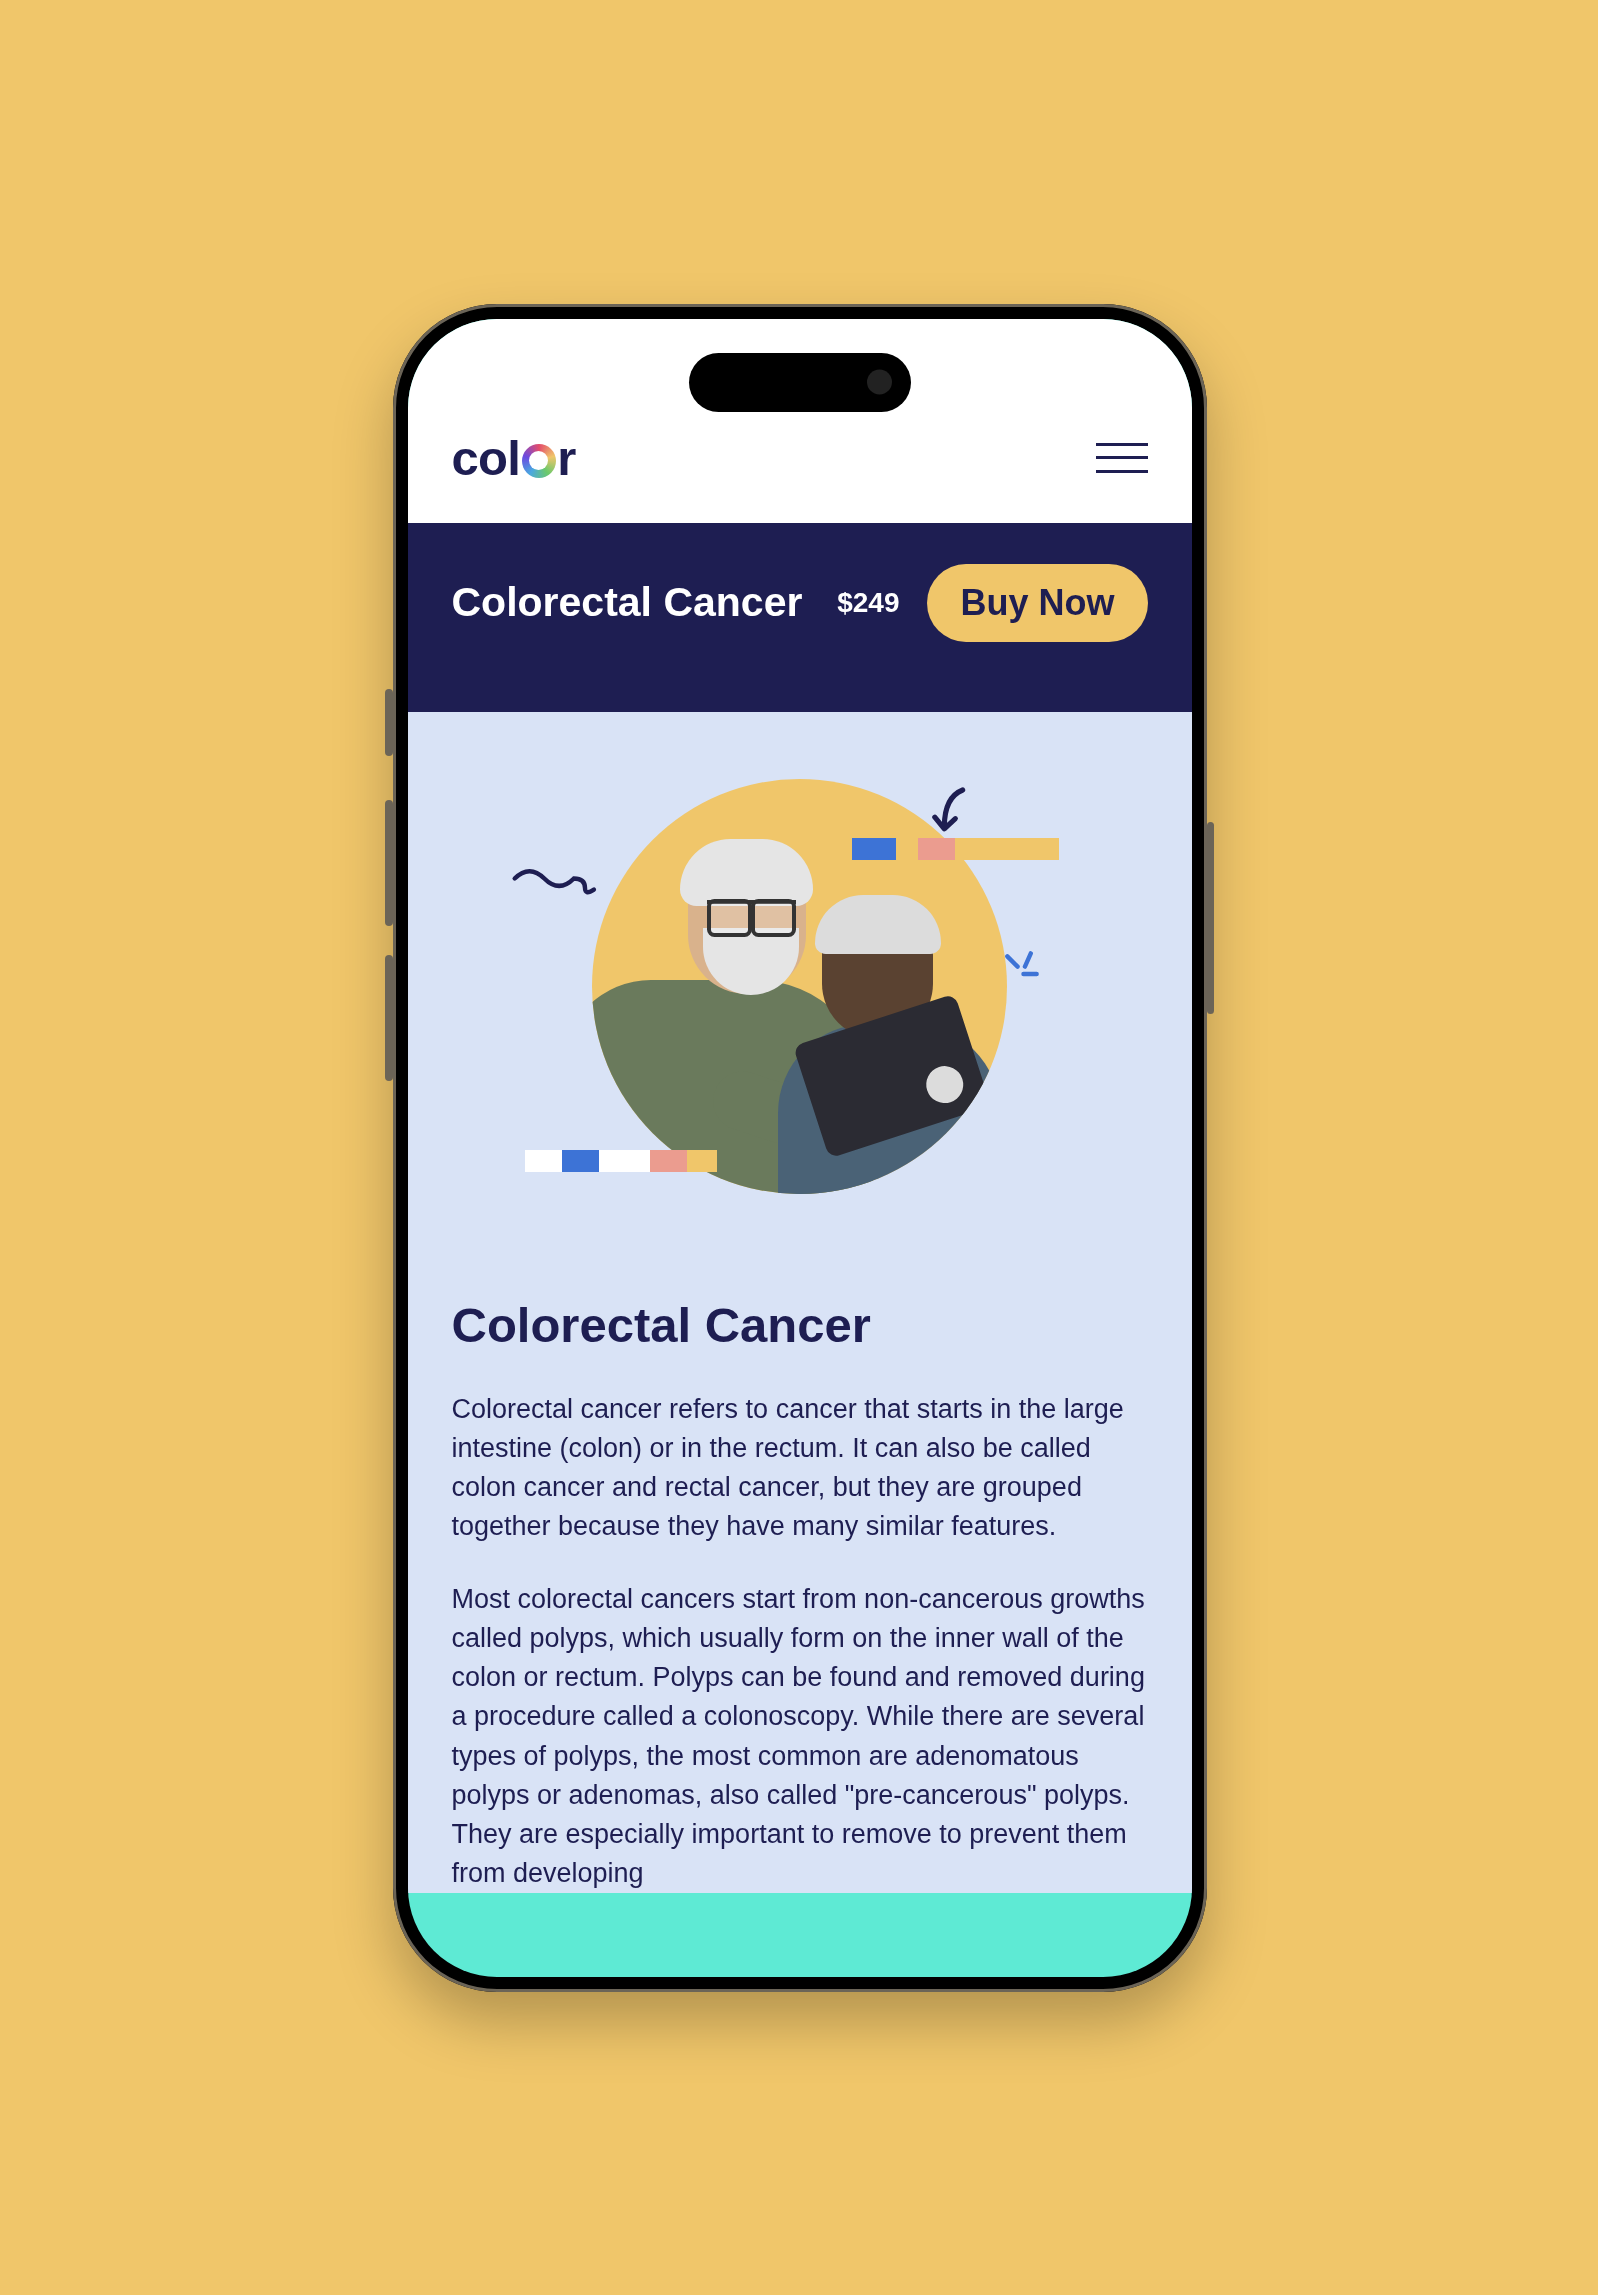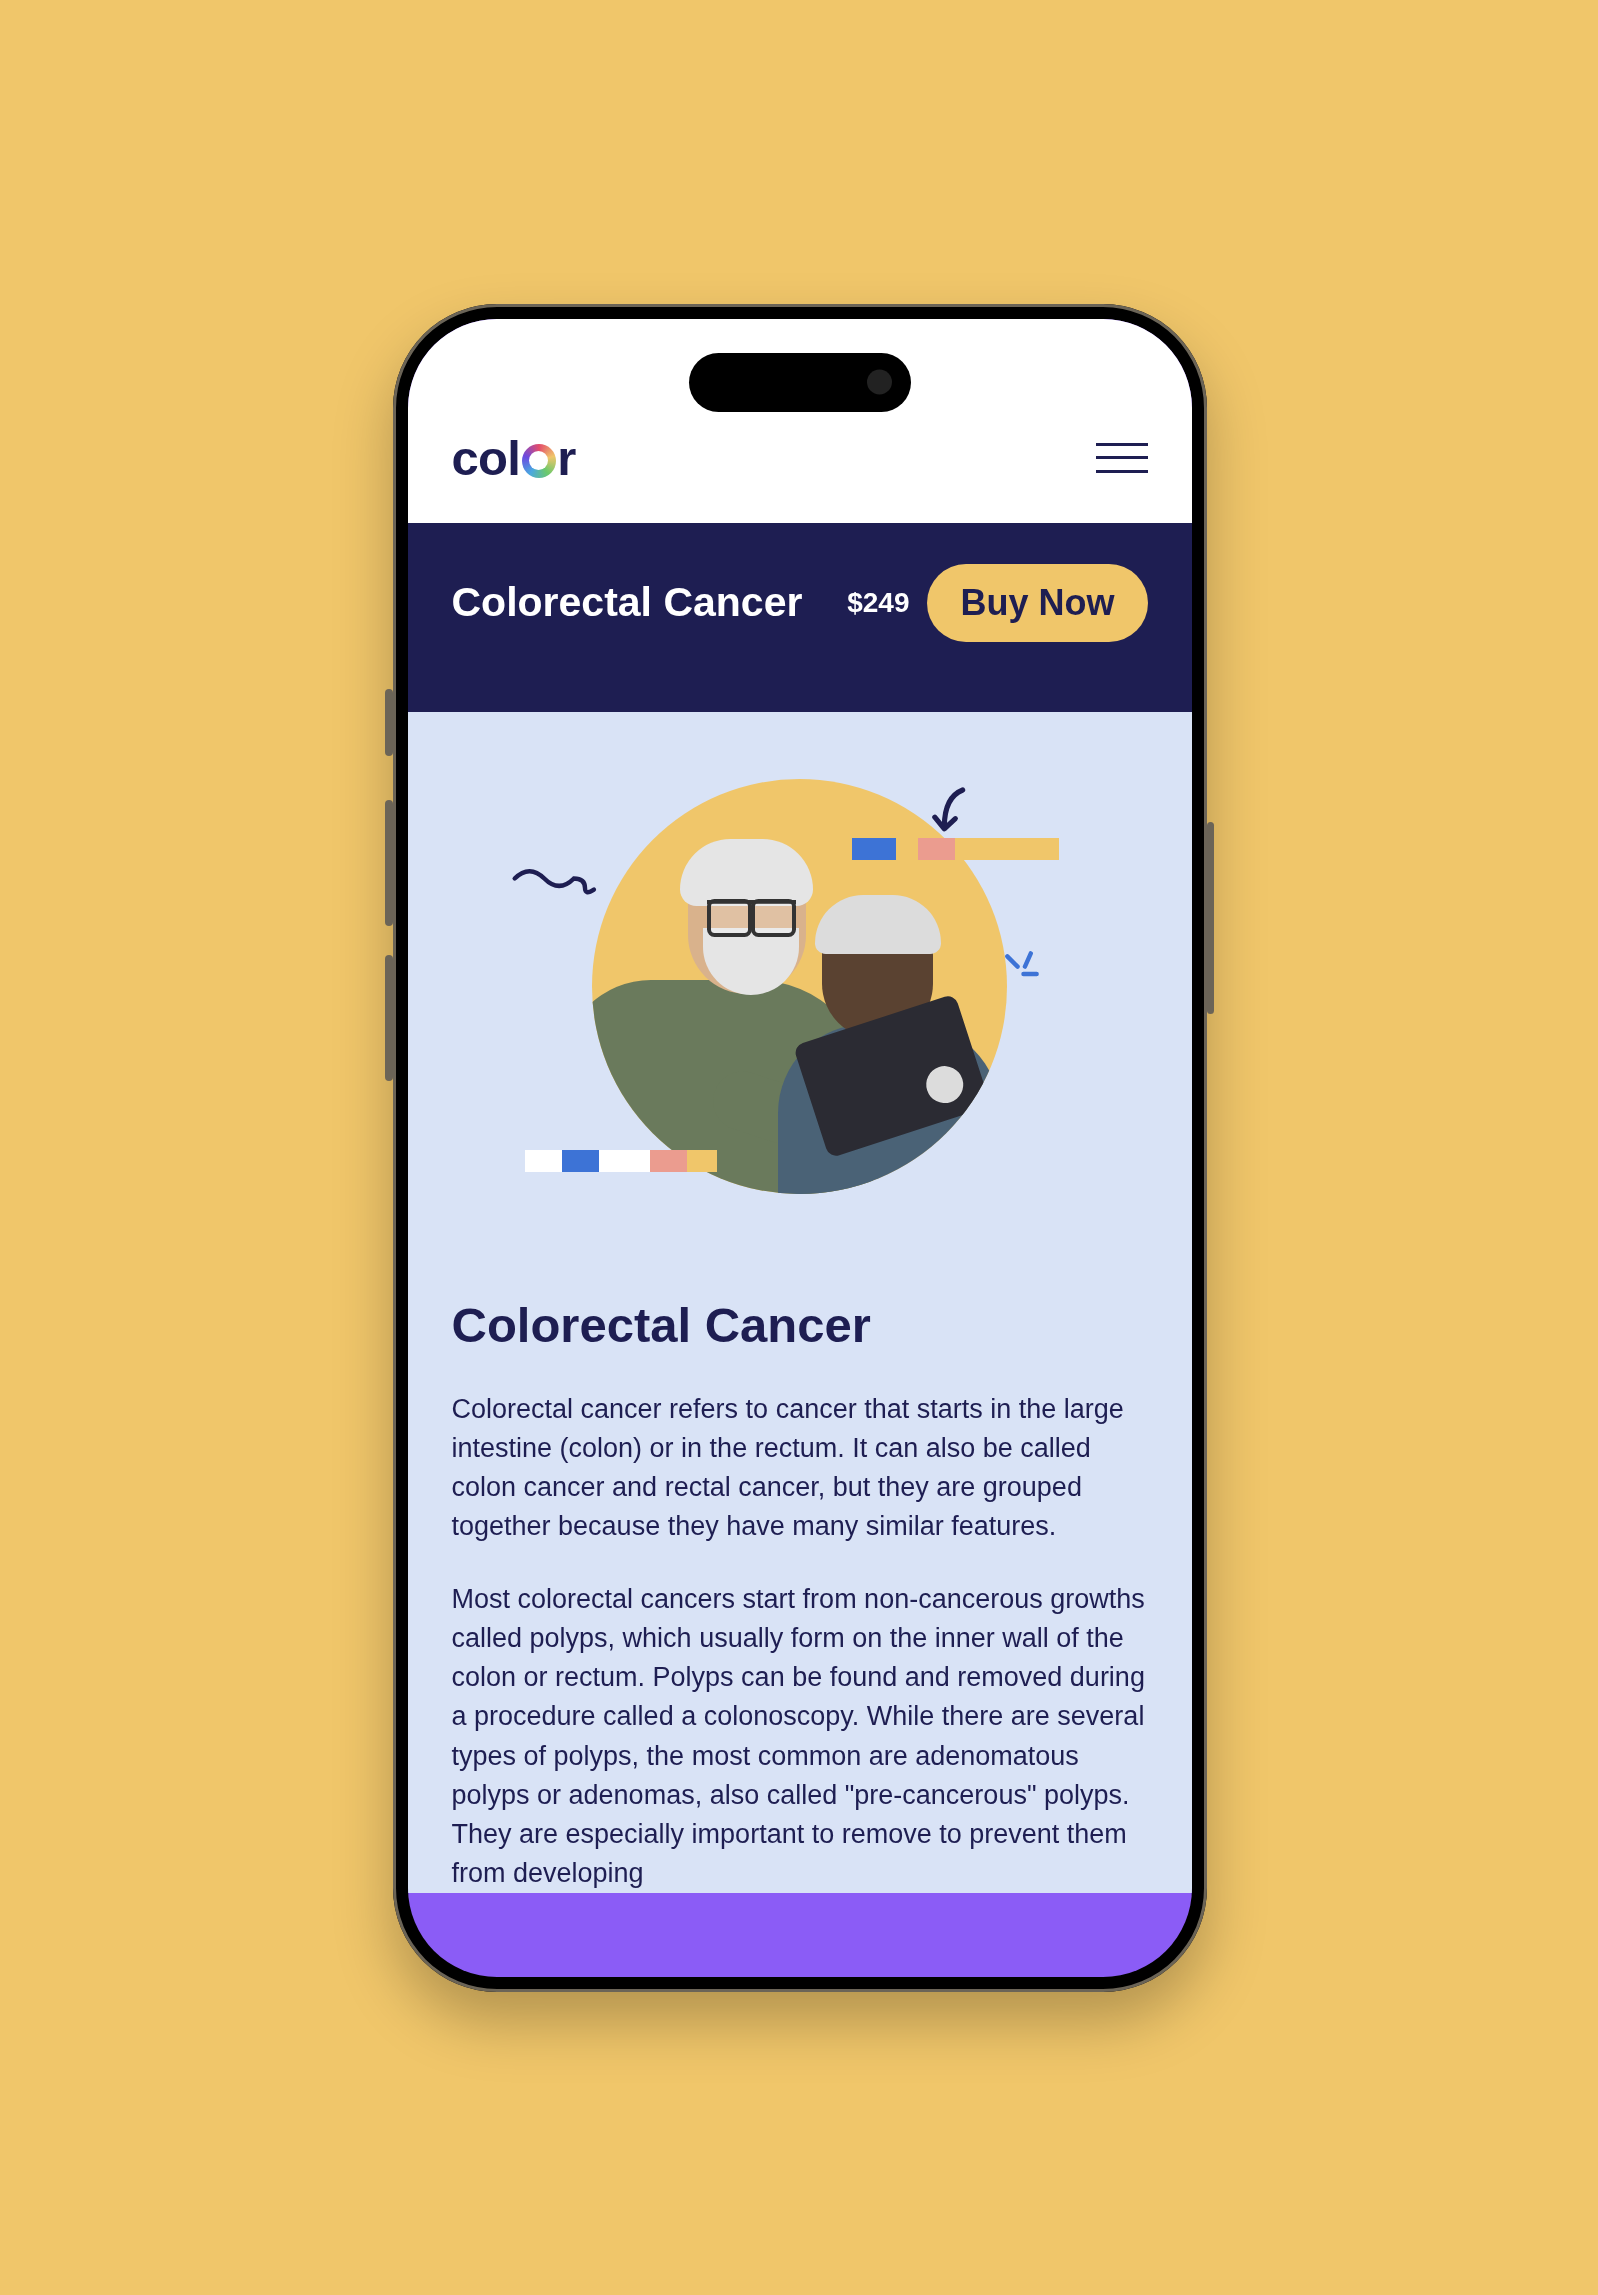--- a/index.html
+++ b/index.html
@@ -18,21 +18,21 @@
     height: 1688px;
     background: #000;
     border-radius: 104px;
     padding: 15px;
     box-shadow: 0 30px 59px rgba(0,0,0,0.25), inset 0 0 0 3px #6b6457;
     position: relative;
   }
   .screen {
     width: 100%;
     height: 100%;
-    background: #8b5cf6;
+    background: #5eead4;
     border-radius: 89px;
     overflow: hidden;
     position: relative;
   }
   .notch {
     position: absolute;
     top: 34px;
     left: 50%;
     transform: translateX(-50%);
     width: 222px;
@@ -102,21 +102,21 @@
   }
   .subhead h2 {
     color: #fff;
     font-size: 41px;
     font-weight: 800;
     line-height: 1.05;
   }
   .pricewrap {
     display: flex;
     align-items: center;
-    gap: 18px;
+    gap: 28px;
   }
   .price {
     color: #fff;
     font-weight: 700;
     font-size: 28px;
   }
   .buy {
     background: #f0c66a;
     color: #1e1e52;
     font-weight: 600;

